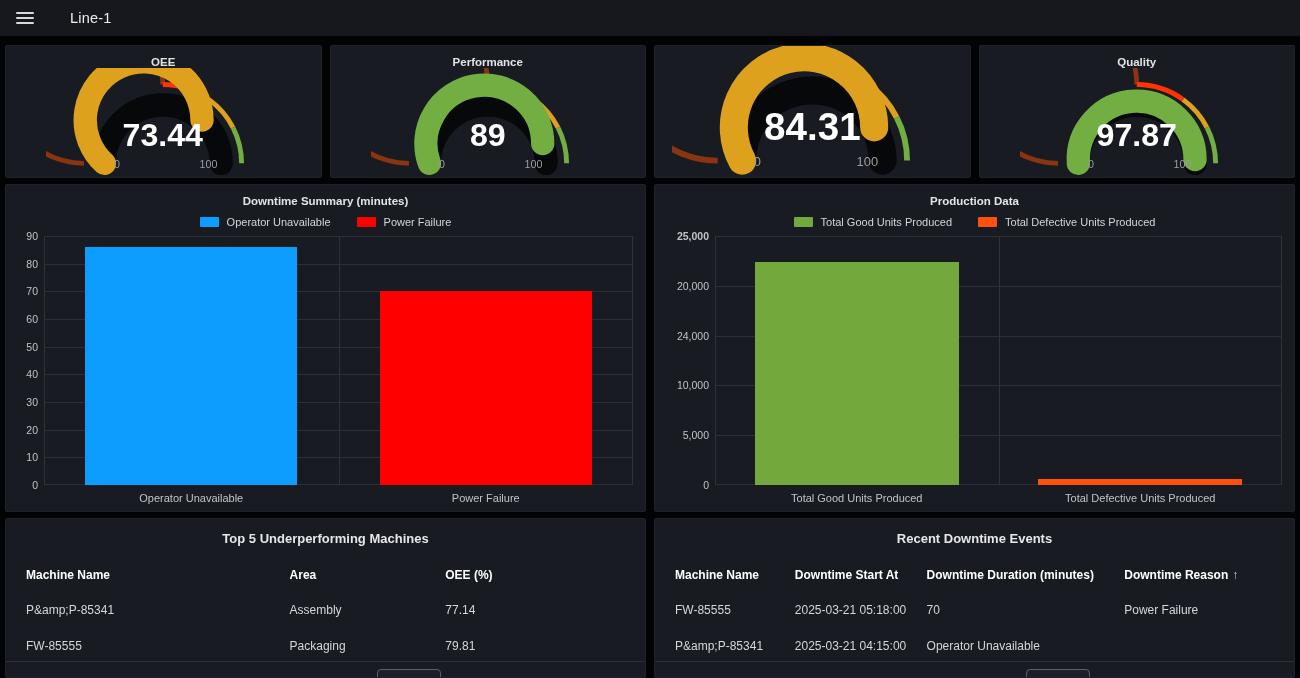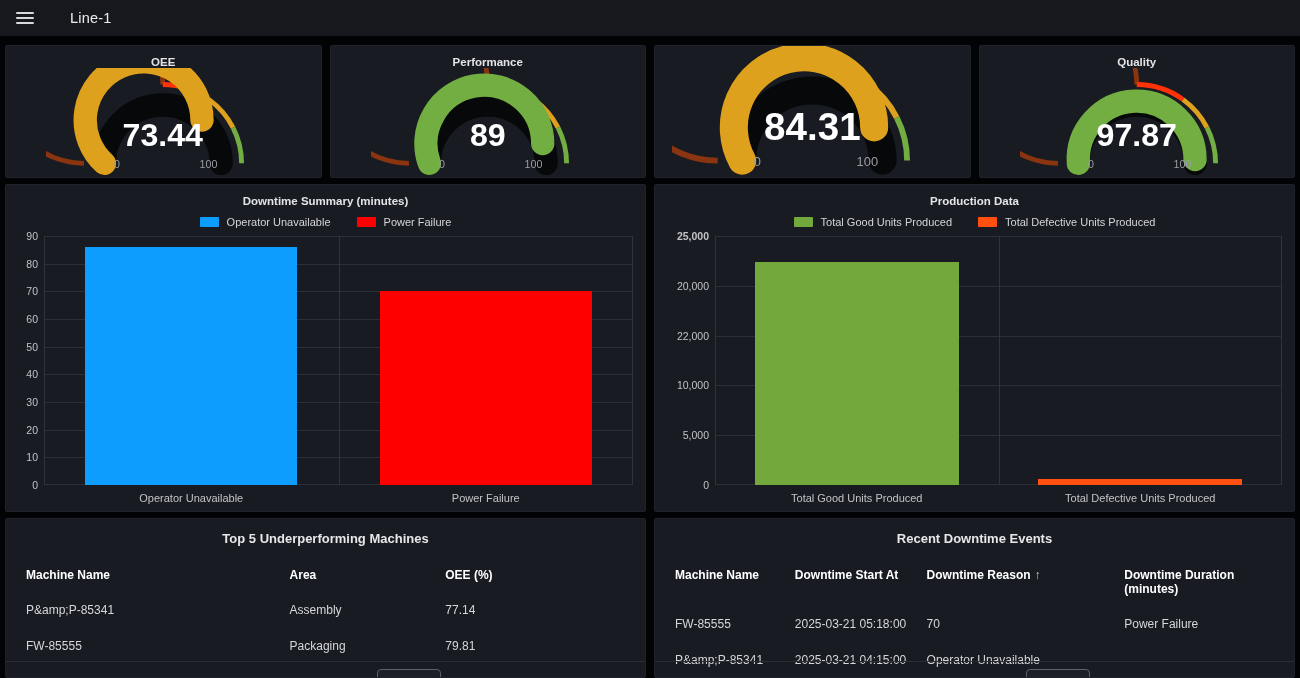--- a/index.html
+++ b/index.html
@@ -214,21 +214,21 @@
       </div>
     <div class="chart-body">
       <div class="plot-area" data-chart="1">
           <div class="hgrid" style="bottom: calc(0% + 0px);"></div>
           <div class="ytick" style="bottom: calc(0% - 6px);">0</div>
           <div class="hgrid" style="bottom: calc(20% - 1px);"></div>
           <div class="ytick" style="bottom: calc(20% - 6px);">5,000</div>
           <div class="hgrid" style="bottom: calc(40% - 1px);"></div>
           <div class="ytick" style="bottom: calc(40% - 6px);">10,000</div>
           <div class="hgrid" style="bottom: calc(60% - 1px);"></div>
-          <div class="ytick" style="bottom: calc(60% - 6px);">22,000</div>
+          <div class="ytick" style="bottom: calc(60% - 6px);">24,000</div>
           <div class="hgrid" style="bottom: calc(80% - 1px);"></div>
           <div class="ytick" style="bottom: calc(80% - 6px);">20,000</div>
           <div class="hgrid" style="bottom: calc(100% - 1px);"></div>
           <div class="ytick" style="bottom: calc(100% - 6px); font-weight: bold;">25,000</div>
           <div class="vline" style="left: calc(0% + 0px);"></div>
           <div class="vline" style="left: calc(50% + 0px);"></div>
           <div class="vline" style="left: calc(100% - 1px);"></div>
           <div class="bar" style="left: calc(7%); width: 36%; height: 89.6%; background: rgb(115, 168, 60);"></div>
           <div class="bar" style="left: calc(57%); width: 36%; height: 2.4%; background: rgb(255, 80, 16);"></div>
           <div class="xlabels">
@@ -261,22 +261,22 @@
     <div class="tbl-footer"></div>
     <div class="pager-btn"></div>
   </section>
 
   <section class="panel table-panel span2">
     <h2 class="tbl-title">Recent Downtime Events</h2>
     <div class="tbl">
         <div class="tbl-header" style="grid-template-columns: 20% 22% 33% 25%;">
           <div>Machine Name</div>
           <div>Downtime Start At</div>
+          <div>Downtime Duration (minutes)</div>
           <div>Downtime Reason<span class="sort-arrow">↑</span></div>
-          <div>Downtime Duration (minutes)</div>
         </div>
         <div class="tbl-row" style="grid-template-columns: 20% 22% 33% 25%;">
           <div>FW-85555</div>
           <div>2025-03-21 05:18:00</div>
           <div>70</div>
           <div>Power Failure</div>
         </div>
         <div class="tbl-row" style="grid-template-columns: 20% 22% 33% 25%;">
           <div>P&amp;amp;P-85341</div>
           <div>2025-03-21 04:15:00</div>

